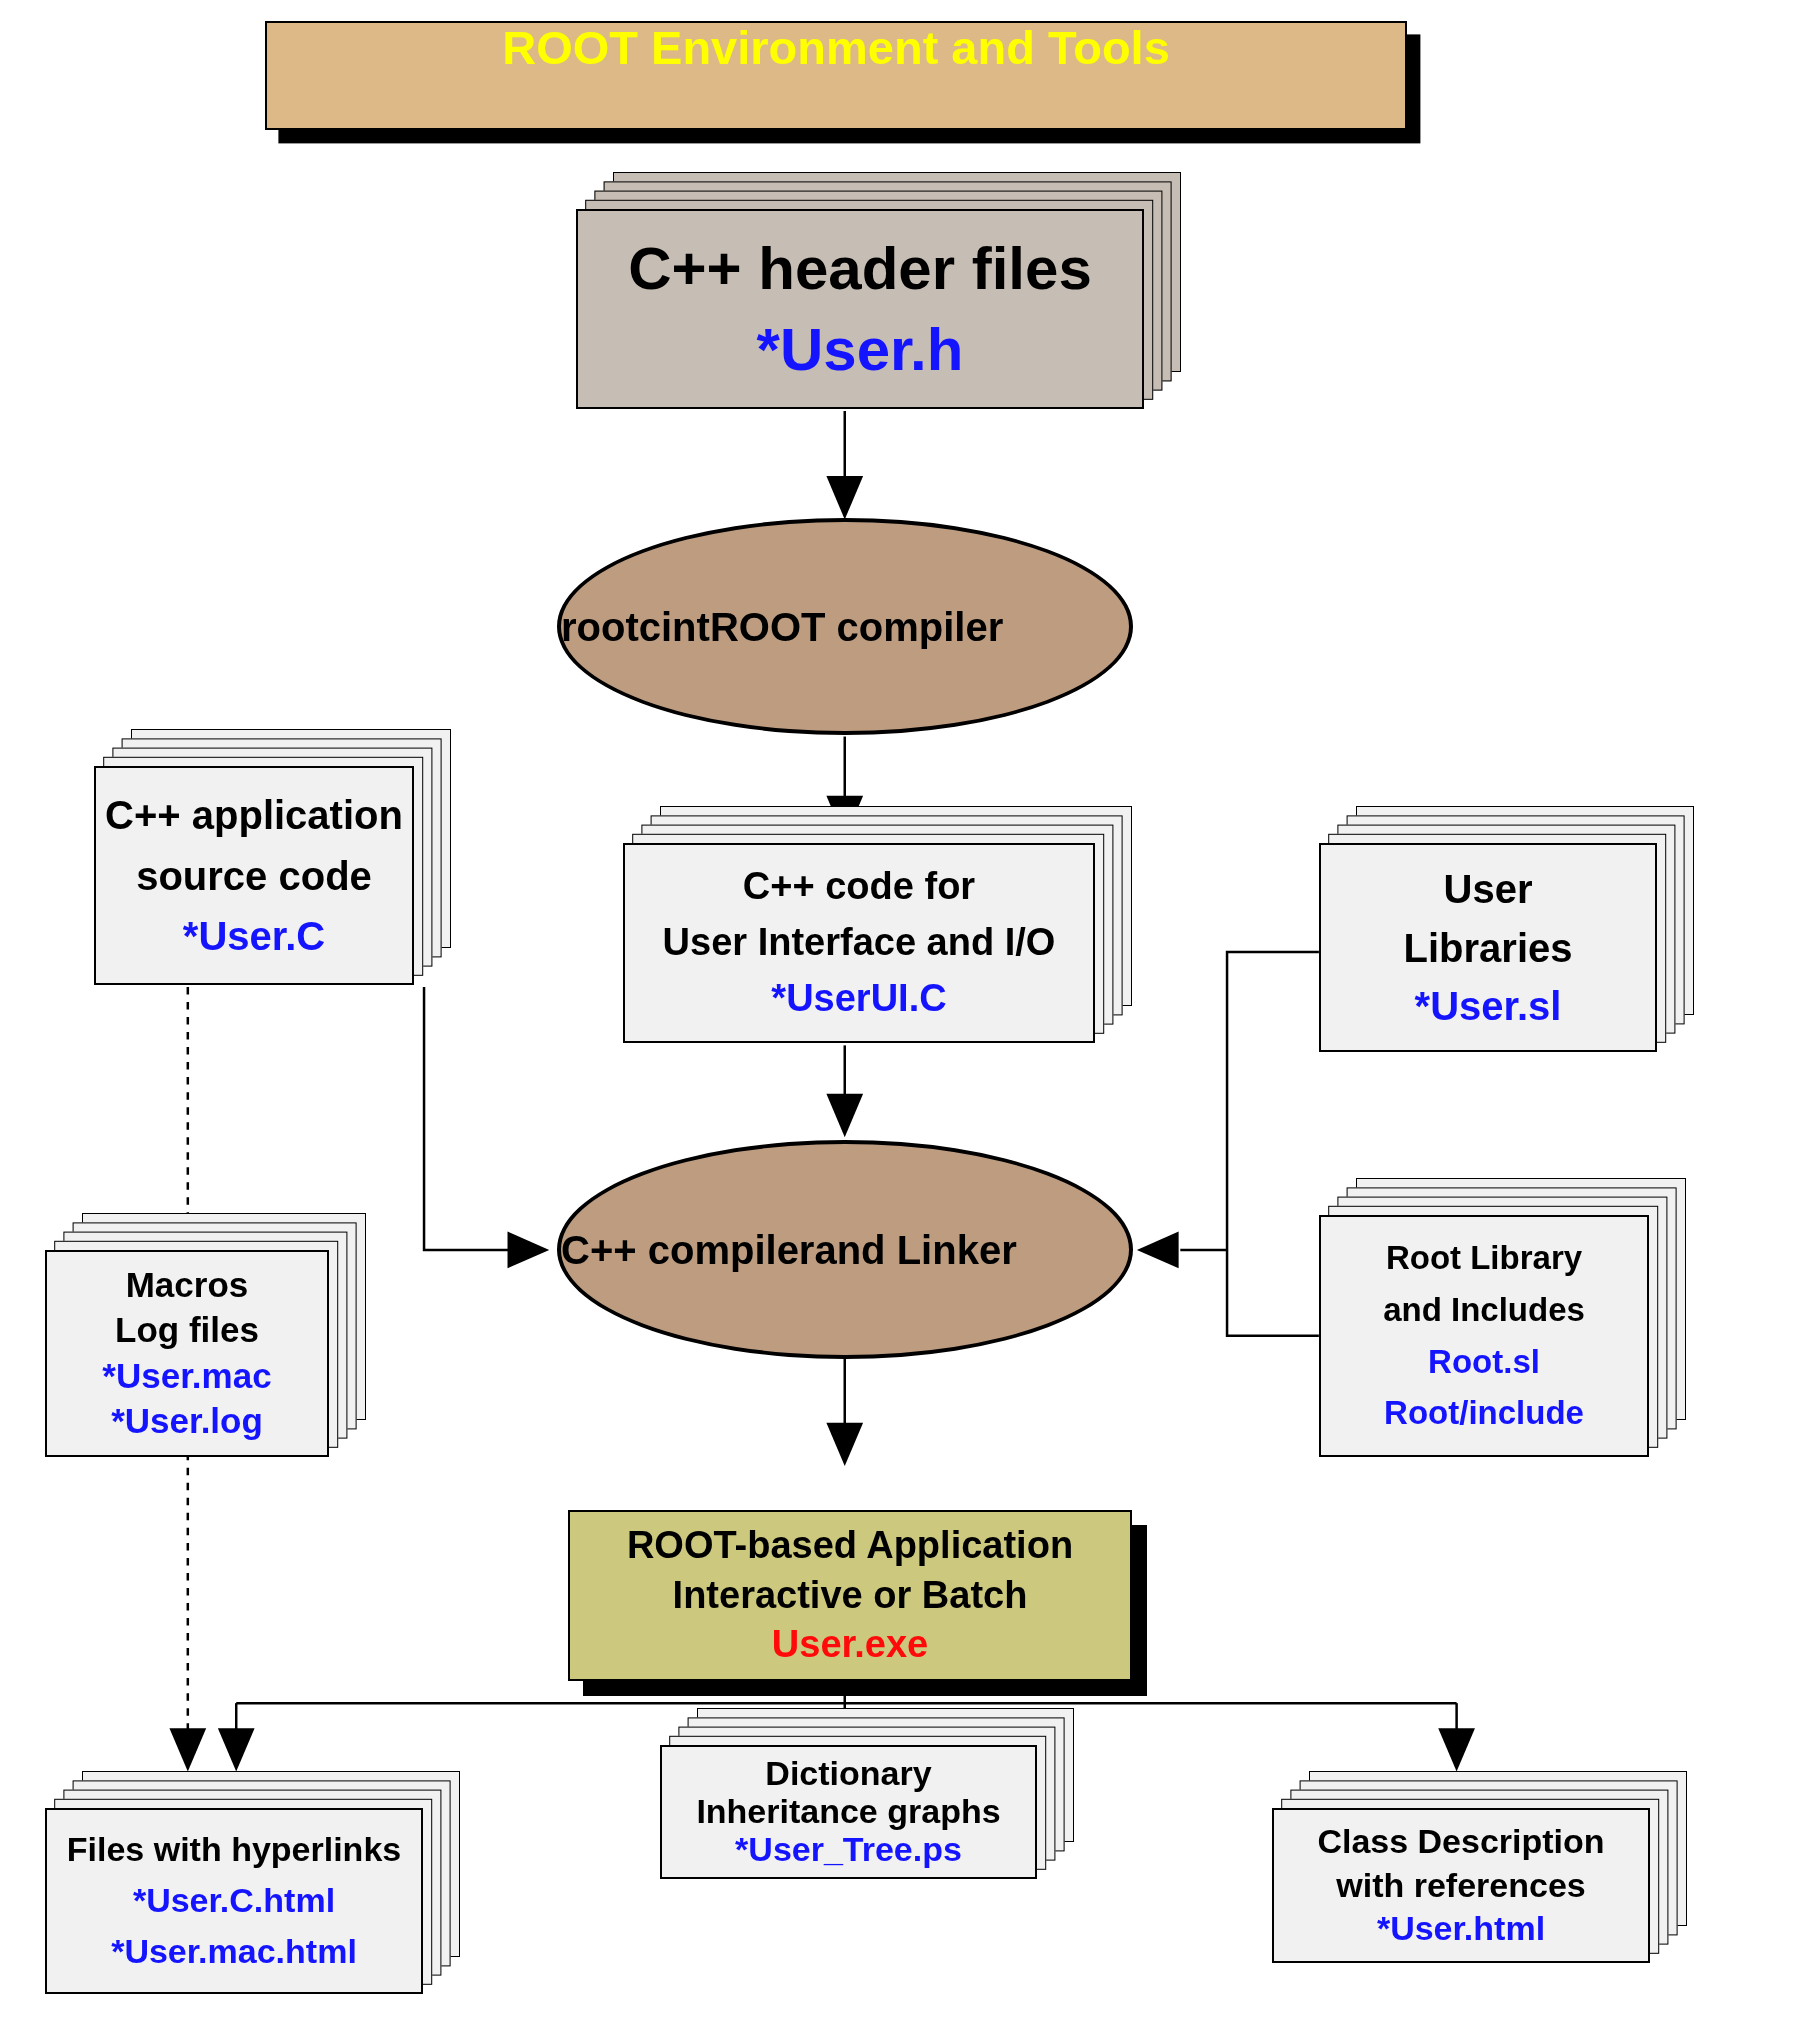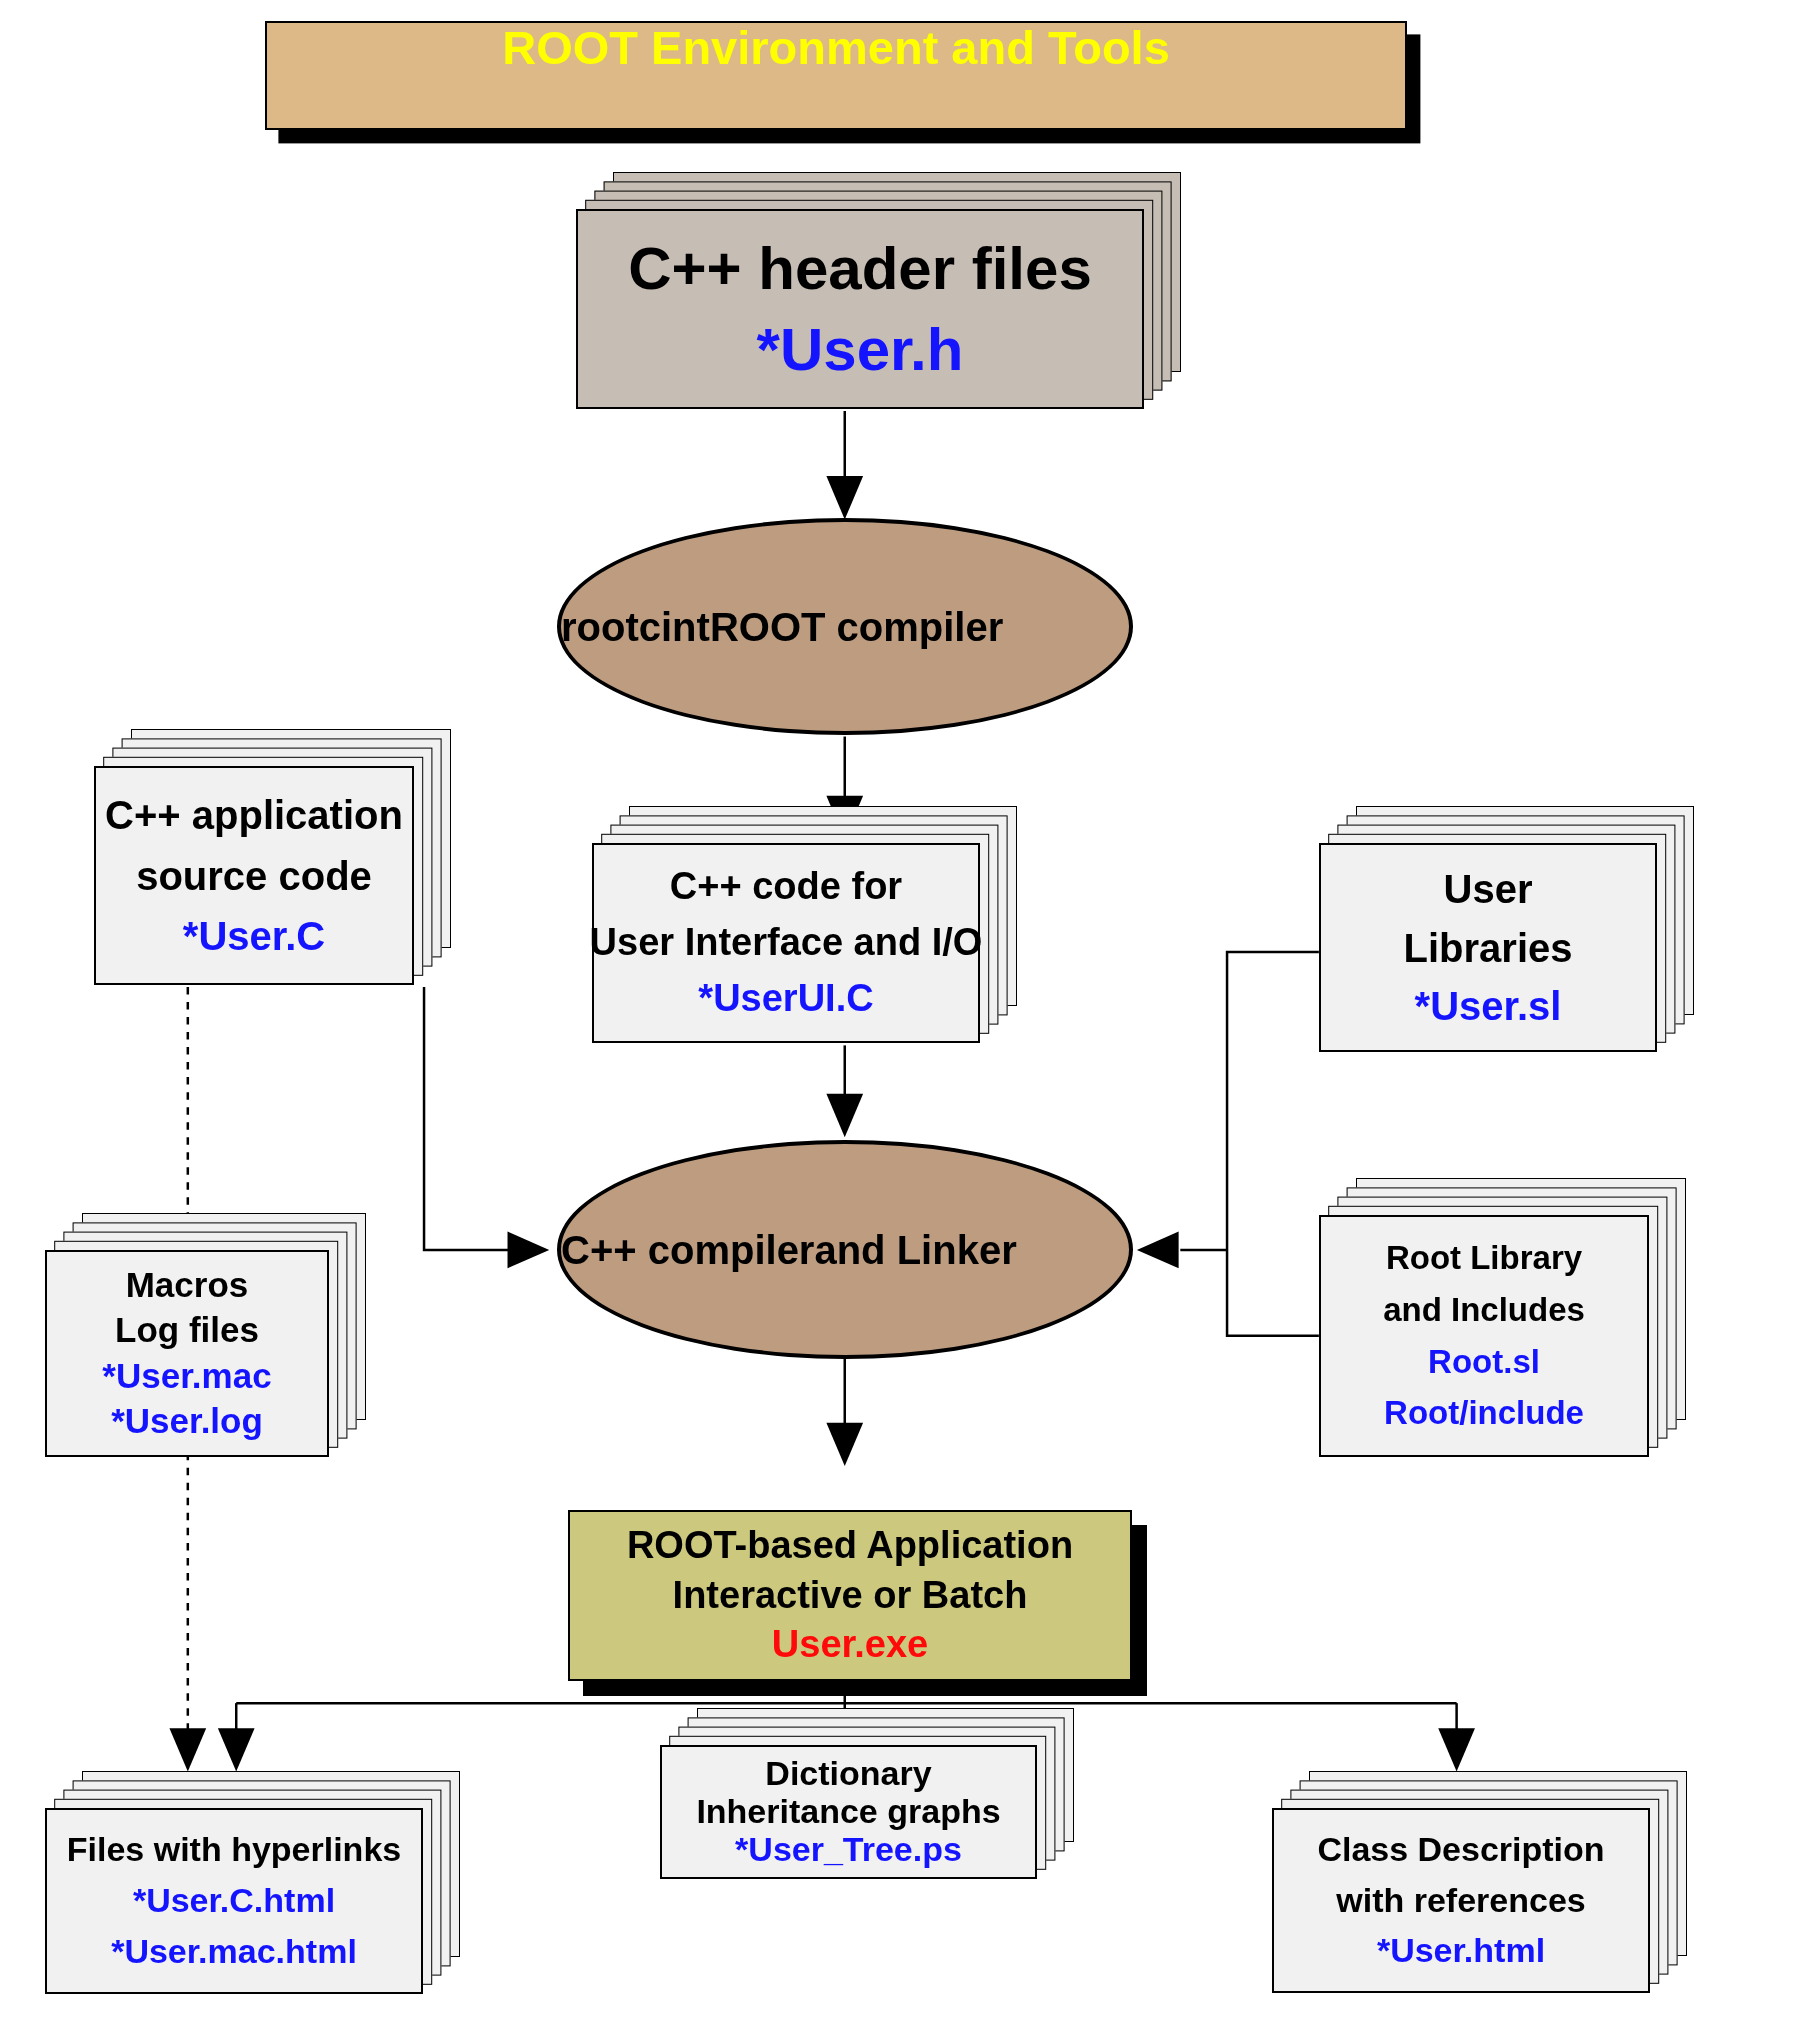--- a/index.html
+++ b/index.html
@@ -52,33 +52,33 @@
 
   .ln{color:#000;white-space:nowrap;line-height:1.05;text-align:center}
   .blue{color:var(--blue)} .red{color:var(--red)}
 
   .n-header{left:576px;top:209px;width:568px;height:200px}
   .n-header .ln{font-size:60px}
   .el-rootcint{left:557px;top:518px;width:576px;height:217px}
   .el-rootcint .ln,.el-compiler .ln{font-size:40px}
   .n-source{left:94px;top:766px;width:320px;height:219px}
   .n-source .ln{font-size:40px}
-  .n-ui{left:592px;top:843px;width:388px;height:200px}
+  .n-ui{left:623px;top:843px;width:472px;height:200px}
   .n-ui .ln{font-size:38px}
   .n-userlib{left:1319px;top:843px;width:338px;height:209px}
   .n-userlib .ln{font-size:40px}
   .el-compiler{left:557px;top:1140px;width:576px;height:219px}
   .n-macros{left:45px;top:1250px;width:284px;height:207px}
   .n-macros .ln{font-size:35px}
   .n-rootlib{left:1319px;top:1215px;width:330px;height:242px}
   .n-rootlib .ln{font-size:33px}
   .exe-box .ln{font-size:38px}
   .n-hyper{left:45px;top:1808px;width:378px;height:186px}
   .n-dict{left:660px;top:1745px;width:377px;height:134px}
-  .n-class{left:1272px;top:1808px;width:378px;height:185px}
+  .n-class{left:1272px;top:1808px;width:378px;height:155px}
   .n-hyper .ln,.n-dict .ln,.n-class .ln{font-size:34px}
 </style>
 </head>
 <body>
 
 <svg class="wires" width="1793" height="2034" viewBox="0 0 2148 2436">
   <path d="M1012 492 V572"></path>
   <polygon points="990,570 1034,570 1012,622"></polygon>
   <path d="M1012 882 V955"></path>
   <polygon points="990,953 1034,953 1012,1005"></polygon>

